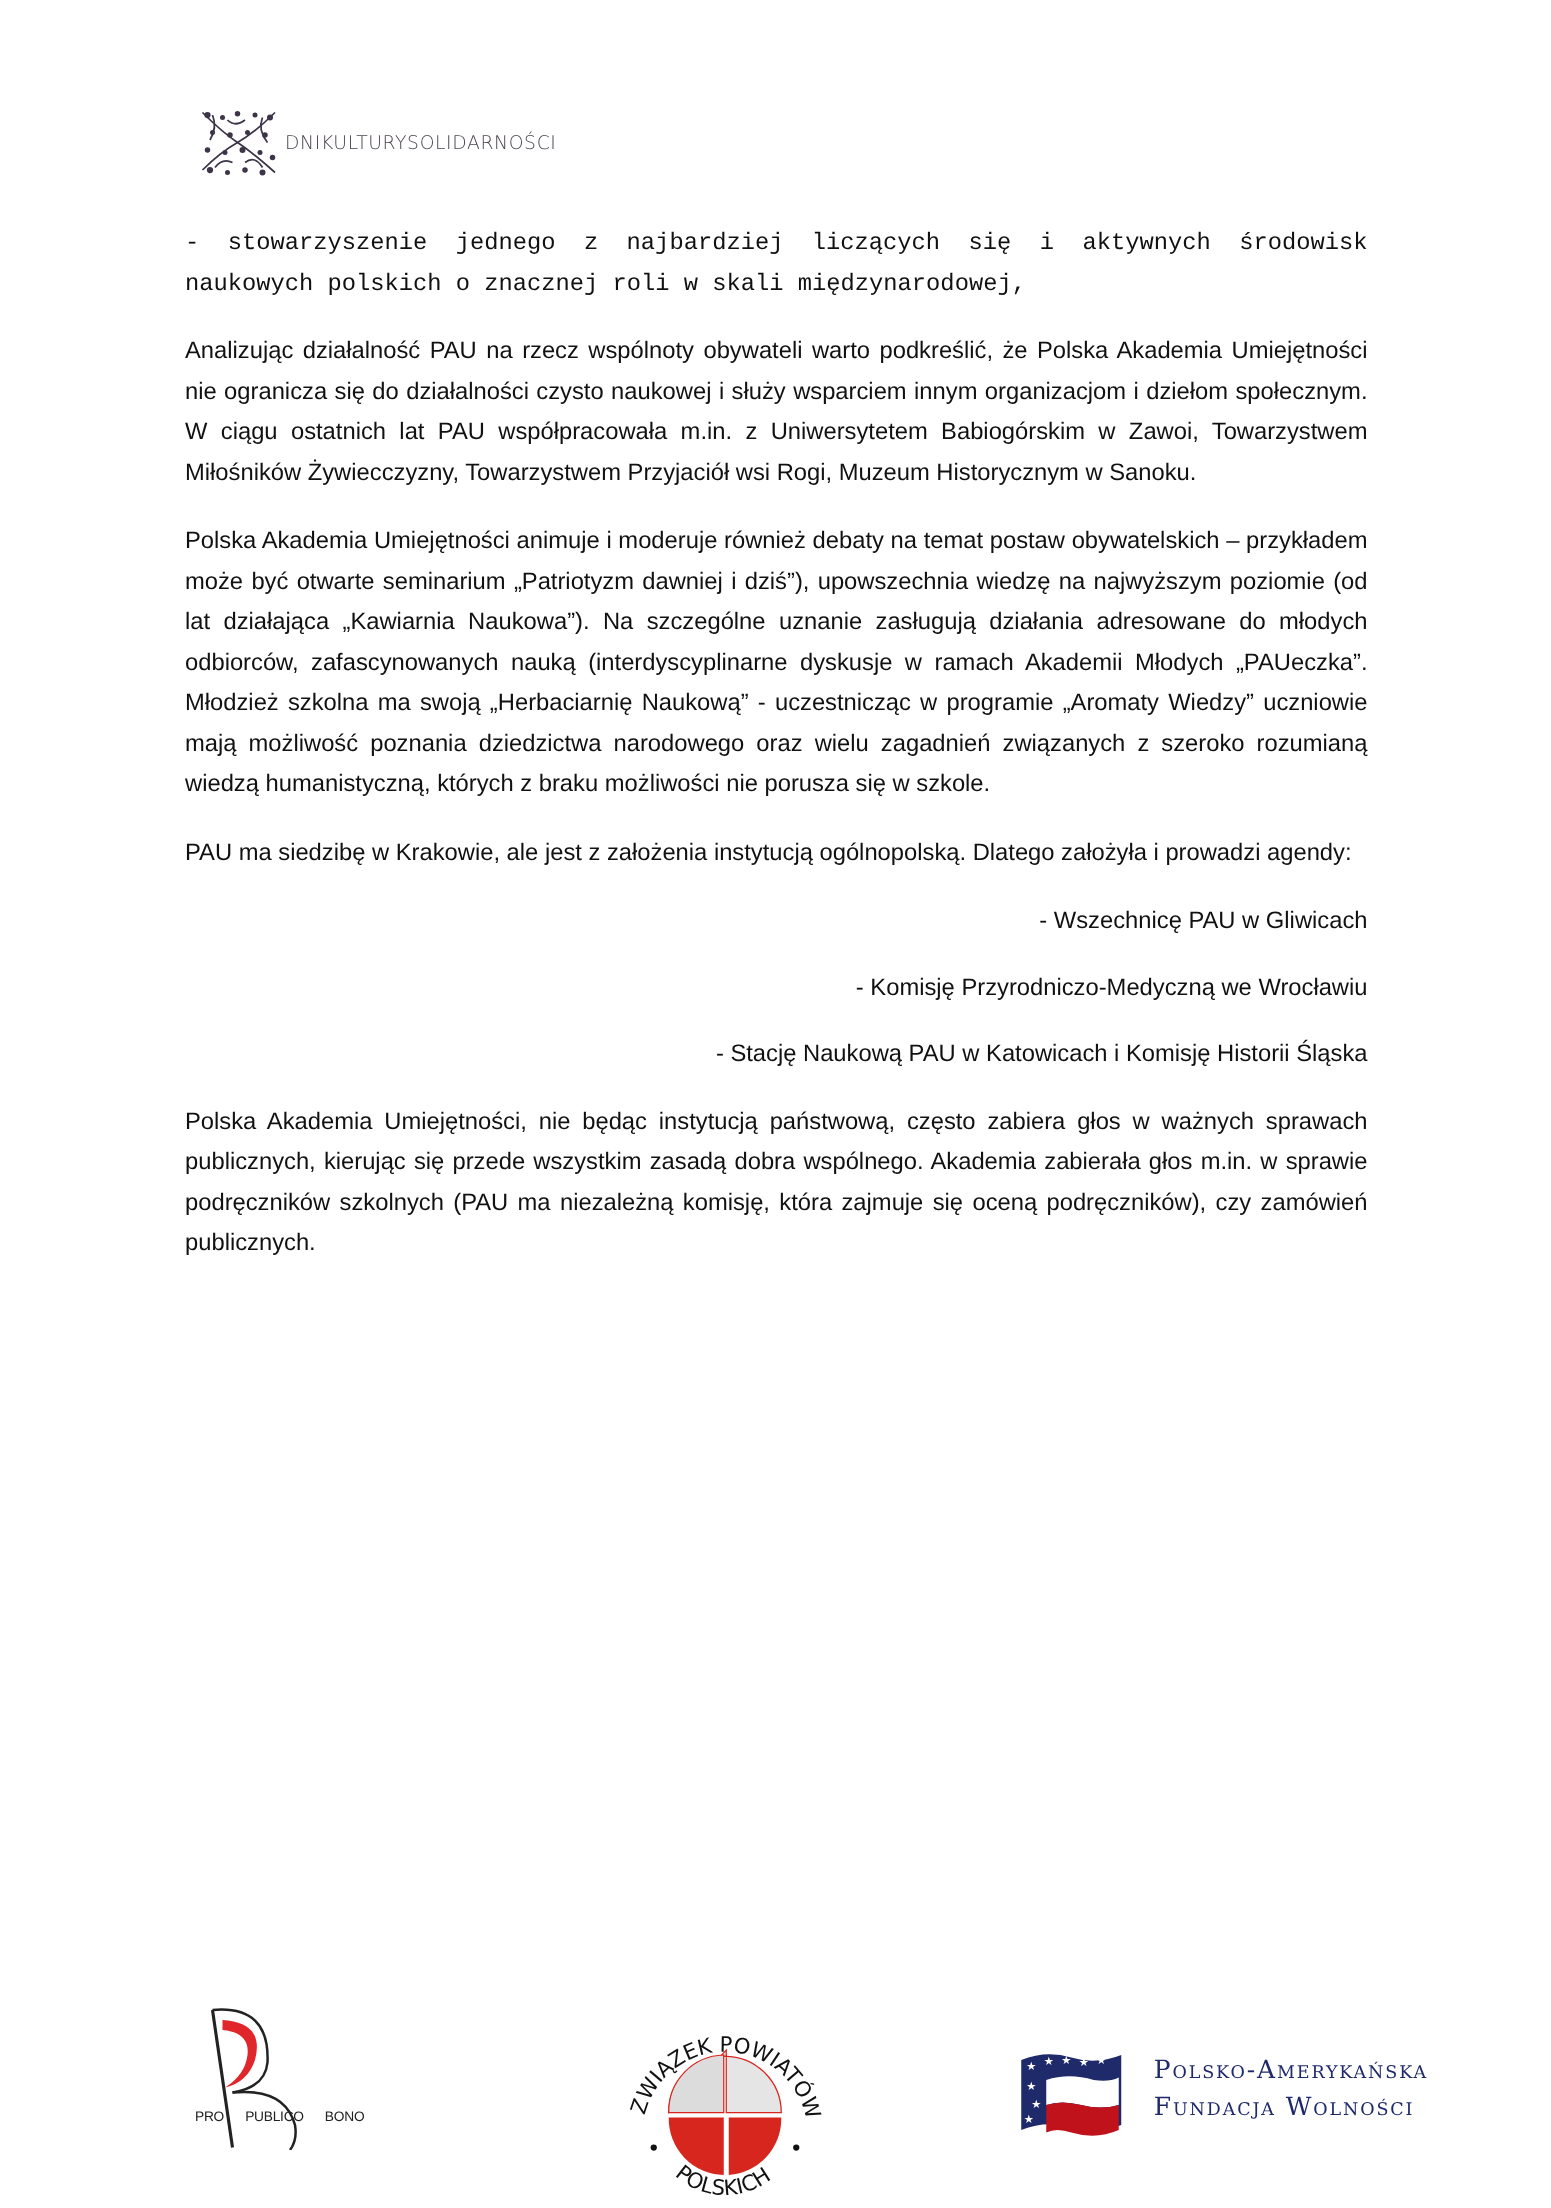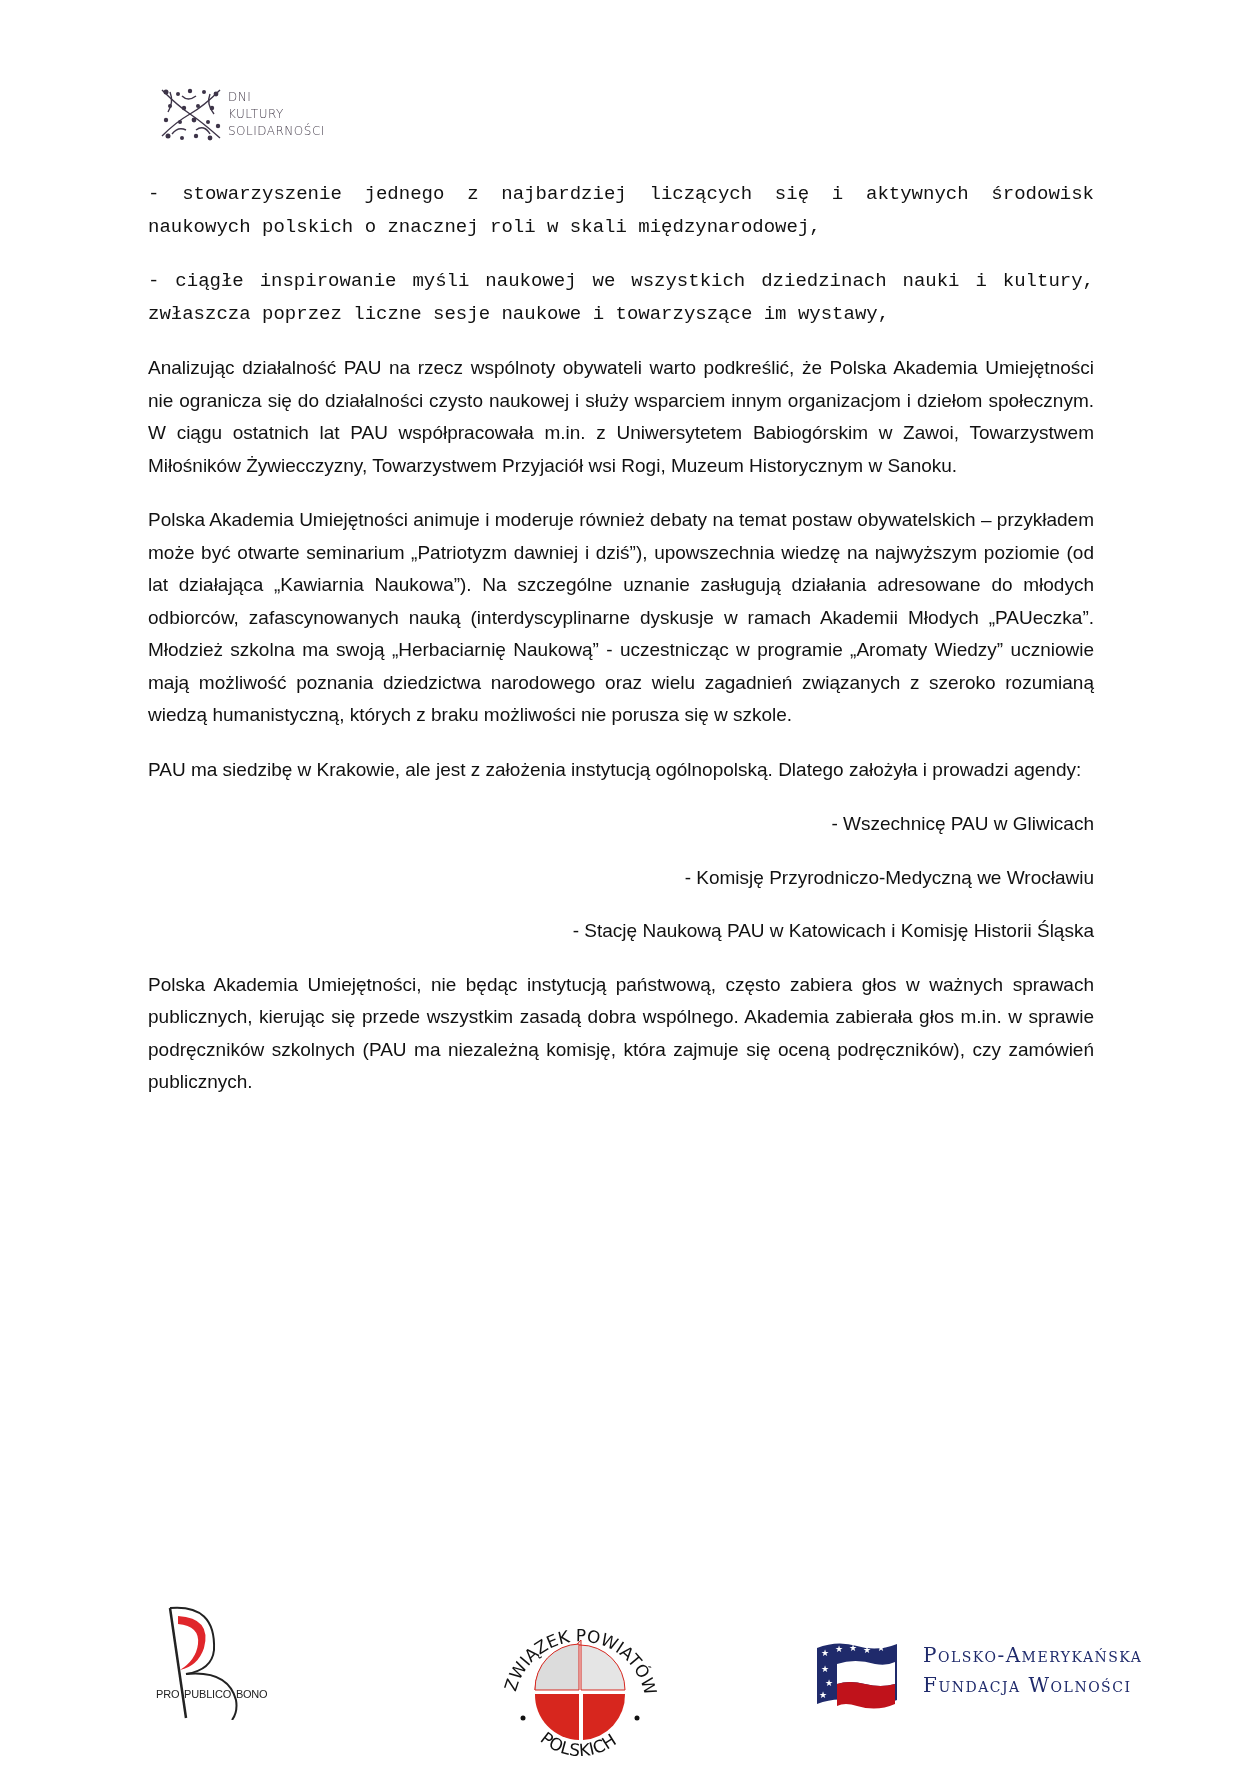--- a/index.html
+++ b/index.html
@@ -1,29 +1,29 @@
 <!DOCTYPE html>
 <html><head>
   <meta charset="utf-8">
   <style>
     html, body { margin: 0; padding: 0; background: #ffffff; }
     body { width: 1241px; height: 1766px; position: relative; overflow: hidden;
       font-family: "Liberation Sans", "DejaVu Sans", sans-serif; color: #111; }
     .header-logo { position: absolute; left: 160px; top: 82px; height: 64px; display: flex; align-items: center; }
     .header-logo .pattern { width: 62px; height: 56px; margin-right: 6px; }
-    .header-logo .words { display: flex; flex-direction: column; line-height: 17px; font-size: 12px;
+    .header-logo .words { display: flex; flex-direction: row; line-height: 17px; font-size: 15px;
       color: #4a4250; letter-spacing: 0.5px; font-family: "DejaVu Sans", sans-serif; font-weight: 300; }
     .content { position: absolute; left: 148px; top: 178px; width: 946px; font-size: 19px;
       line-height: 32.5px; text-align: justify; }
     .content p { margin: 0 0 22px 0; }
     .content p.item { margin-bottom: 22px; font-family: Liberation Mono, monospace; }
     .content p.list { margin: 0 0 21px 0; text-align: right; }
     .ppb { position: absolute; left: 156px; top: 1600px; width: 140px; height: 120px; }
     .ppb-text { position: absolute; left: 156px; top: 1688px; font-size: 11px; letter-spacing: -0.2px; color:#222; font-family: "Liberation Sans", sans-serif; }
-    .ppb-text span { margin-right: 2px; }
+    .ppb-text span { margin-right: 14px; }
     .zpp { position: absolute; left: 495px; top: 1600px; width: 170px; height: 166px; }
     .pafw { position: absolute; left: 815px; top: 1640px; width: 400px; height: 80px; }
     .pafw-flag { position: absolute; left: 0; top: 0; width: 84px; height: 76px; }
     .pafw-text { position: absolute; left: 108px; top: 0px; font-family: "DejaVu Serif", "Liberation Serif", serif;
       color: #1f2a6b; font-size: 20px; line-height: 30px; font-variant: small-caps; letter-spacing: 1.5px; }
   </style>
 </head>
 <body>
 
 <div class="header-logo">
@@ -60,21 +60,20 @@
   </svg>
   <div class="words">
     <span>DNI</span>
     <span>KULTURY</span>
     <span>SOLIDARNOŚCI</span>
   </div>
 </div>
 
 <div class="content">
   <p class="item">- stowarzyszenie jednego z najbardziej liczących się i aktywnych środowisk naukowych polskich o znacznej roli w skali międzynarodowej,</p>
-  <p class="item">- ciągłe inspirowanie myśli naukowej we wszystkich dziedzinach nauki i kultury, zwłaszcza poprzez liczne sesje naukowe i towarzyszące im wystawy,</p>
   <p>Analizując działalność PAU na rzecz wspólnoty obywateli warto podkreślić, że Polska Akademia Umiejętności nie ogranicza się do działalności czysto naukowej i służy wsparciem innym organizacjom i dziełom społecznym. W ciągu ostatnich lat PAU współpracowała m.in. z Uniwersytetem Babiogórskim w Zawoi, Towarzystwem Miłośników Żywiecczyzny, Towarzystwem Przyjaciół wsi Rogi, Muzeum Historycznym w Sanoku.</p>
   <p>Polska Akademia Umiejętności animuje i moderuje również debaty na temat postaw obywatelskich – przykładem może być otwarte seminarium „Patriotyzm dawniej i dziś”), upowszechnia wiedzę na najwyższym poziomie (od lat działająca „Kawiarnia Naukowa”). Na szczególne uznanie zasługują działania adresowane do młodych odbiorców, zafascynowanych nauką (interdyscyplinarne dyskusje w ramach Akademii Młodych „PAUeczka”. Młodzież szkolna ma swoją „Herbaciarnię Naukową”  - uczestnicząc w programie „Aromaty Wiedzy” uczniowie mają możliwość poznania dziedzictwa narodowego oraz wielu zagadnień związanych z szeroko rozumianą wiedzą humanistyczną, których z braku możliwości nie porusza się w szkole.</p>
   <p>PAU ma siedzibę w Krakowie, ale jest z założenia instytucją ogólnopolską. Dlatego założyła i prowadzi agendy:</p>
   <p class="list">- Wszechnicę PAU w Gliwicach</p>
   <p class="list">- Komisję Przyrodniczo-Medyczną we Wrocławiu</p>
   <p class="list">- Stację Naukową PAU w Katowicach i Komisję Historii Śląska</p>
   <p>Polska Akademia Umiejętności, nie będąc instytucją państwową, często zabiera głos w ważnych sprawach publicznych, kierując się przede wszystkim zasadą dobra wspólnego. Akademia zabierała głos m.in. w sprawie podręczników szkolnych (PAU ma niezależną komisję, która zajmuje się oceną podręczników), czy zamówień publicznych.</p>
 </div>
 
 <svg class="ppb" viewBox="0 0 140 120">

